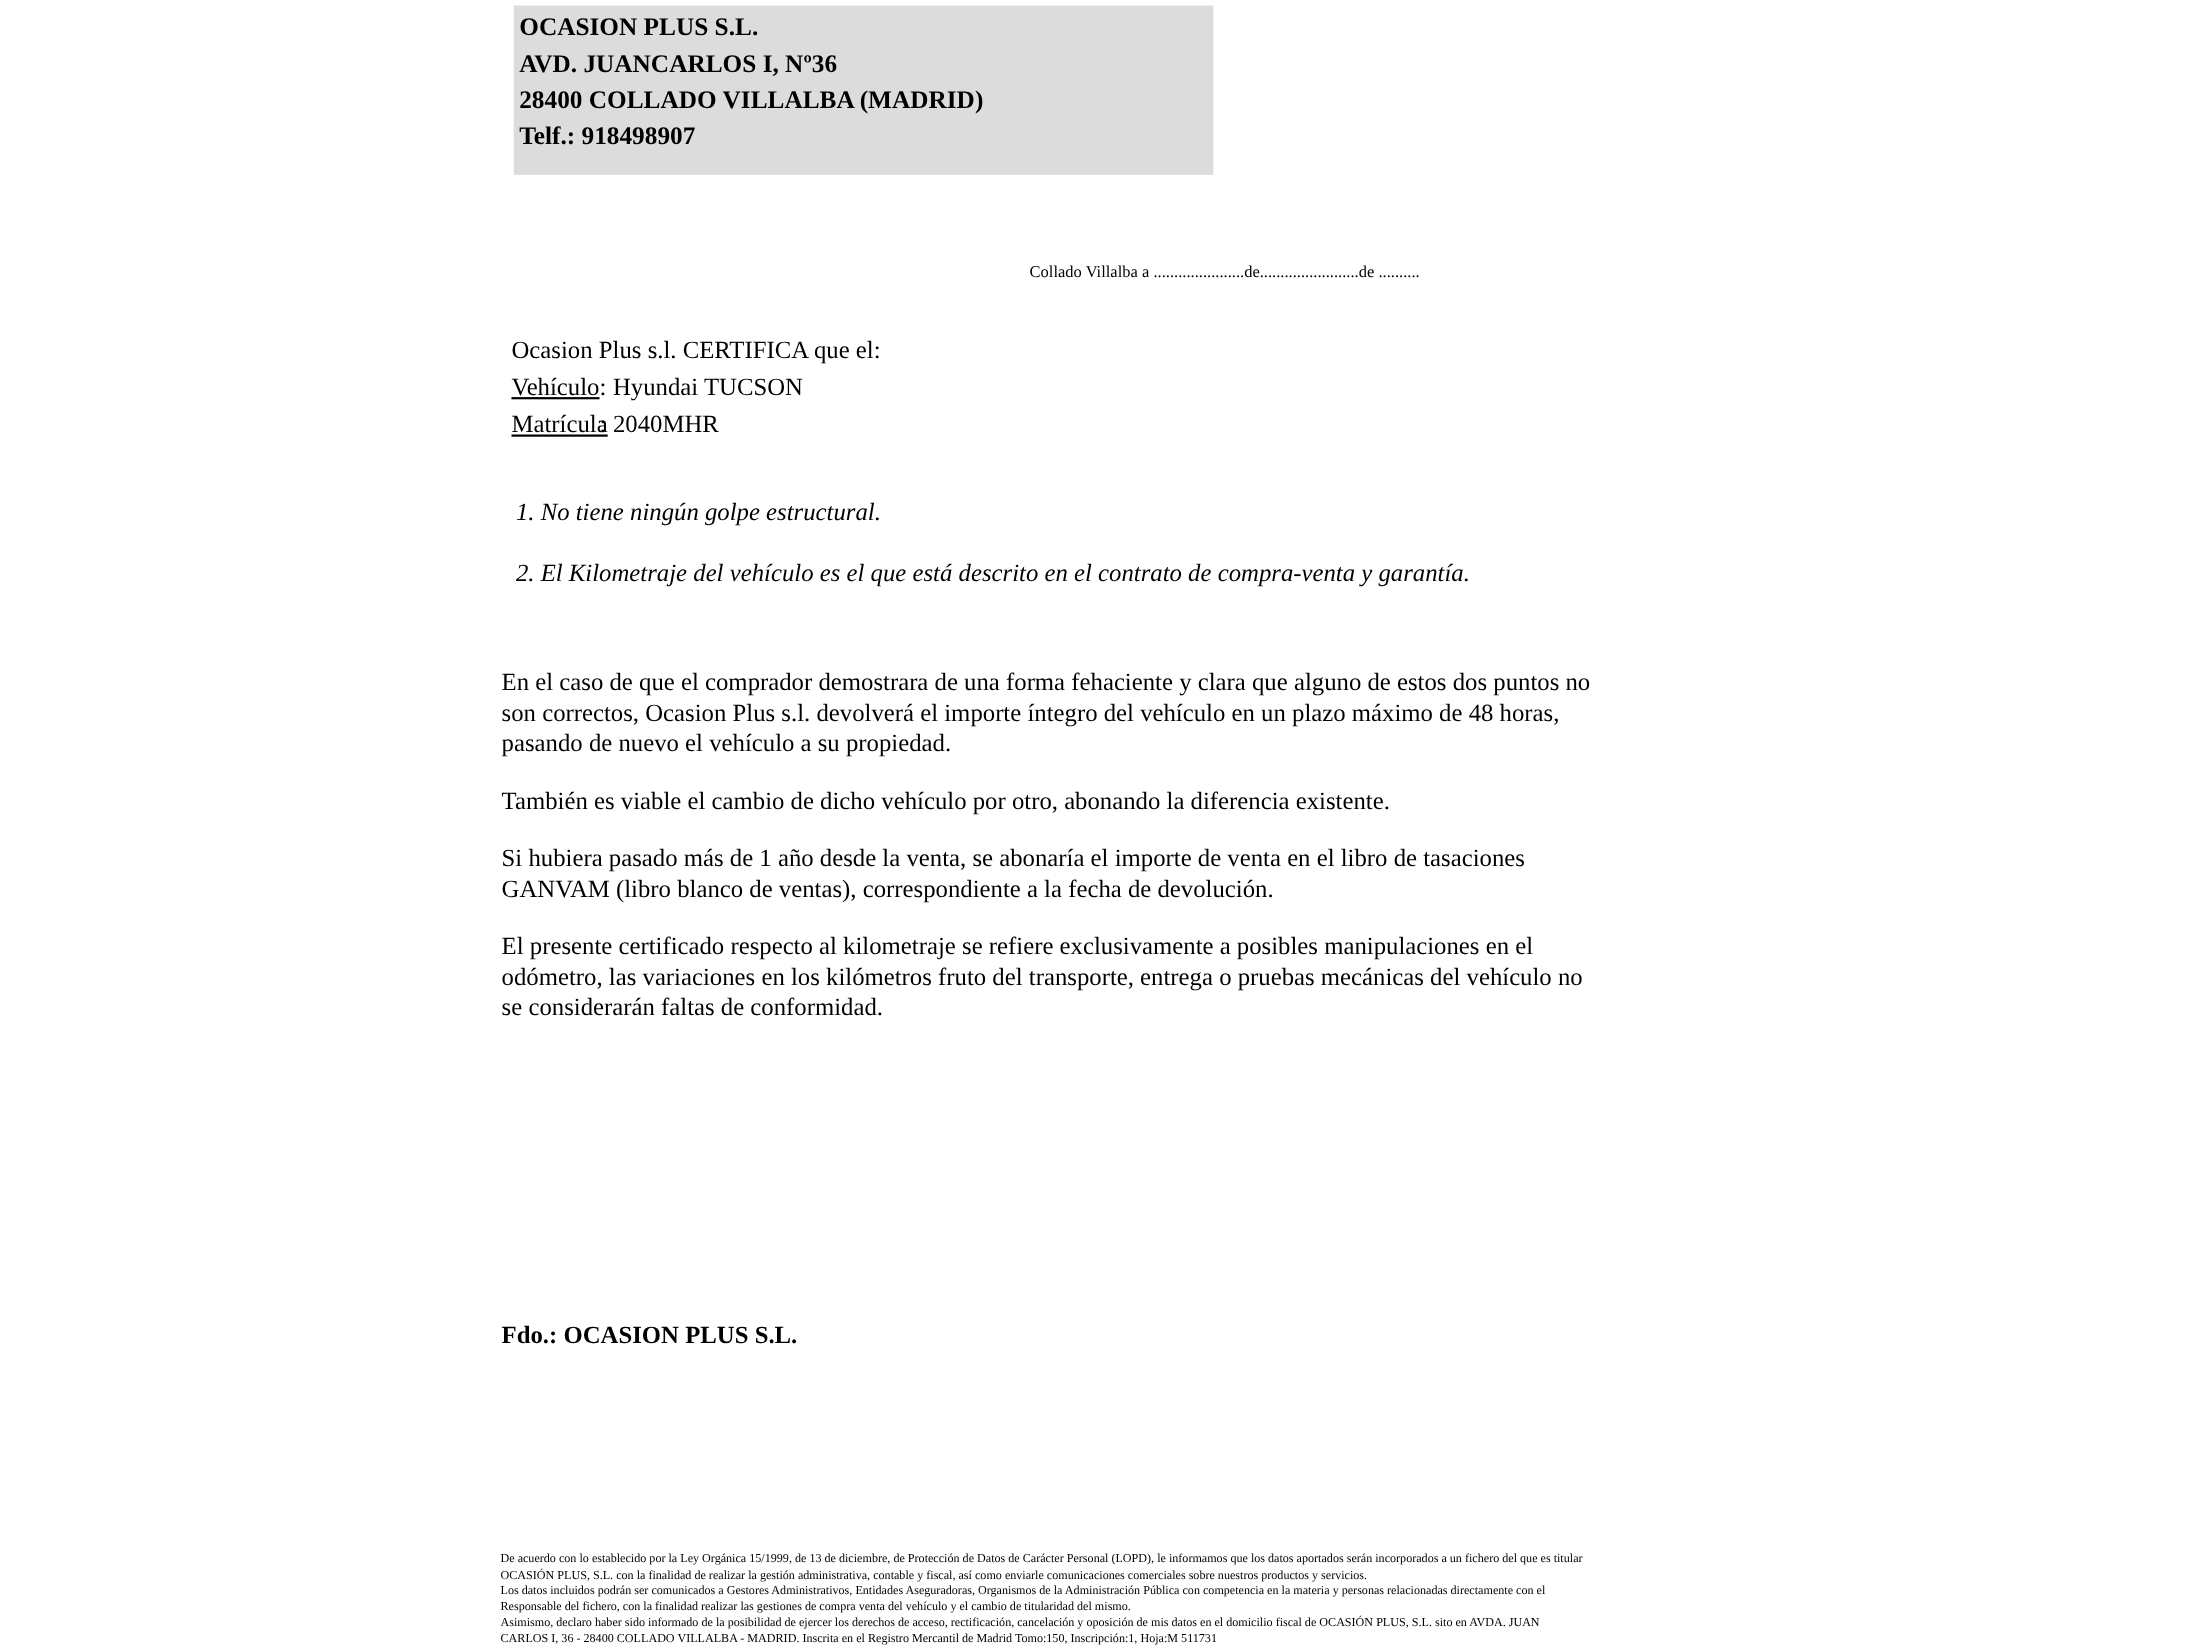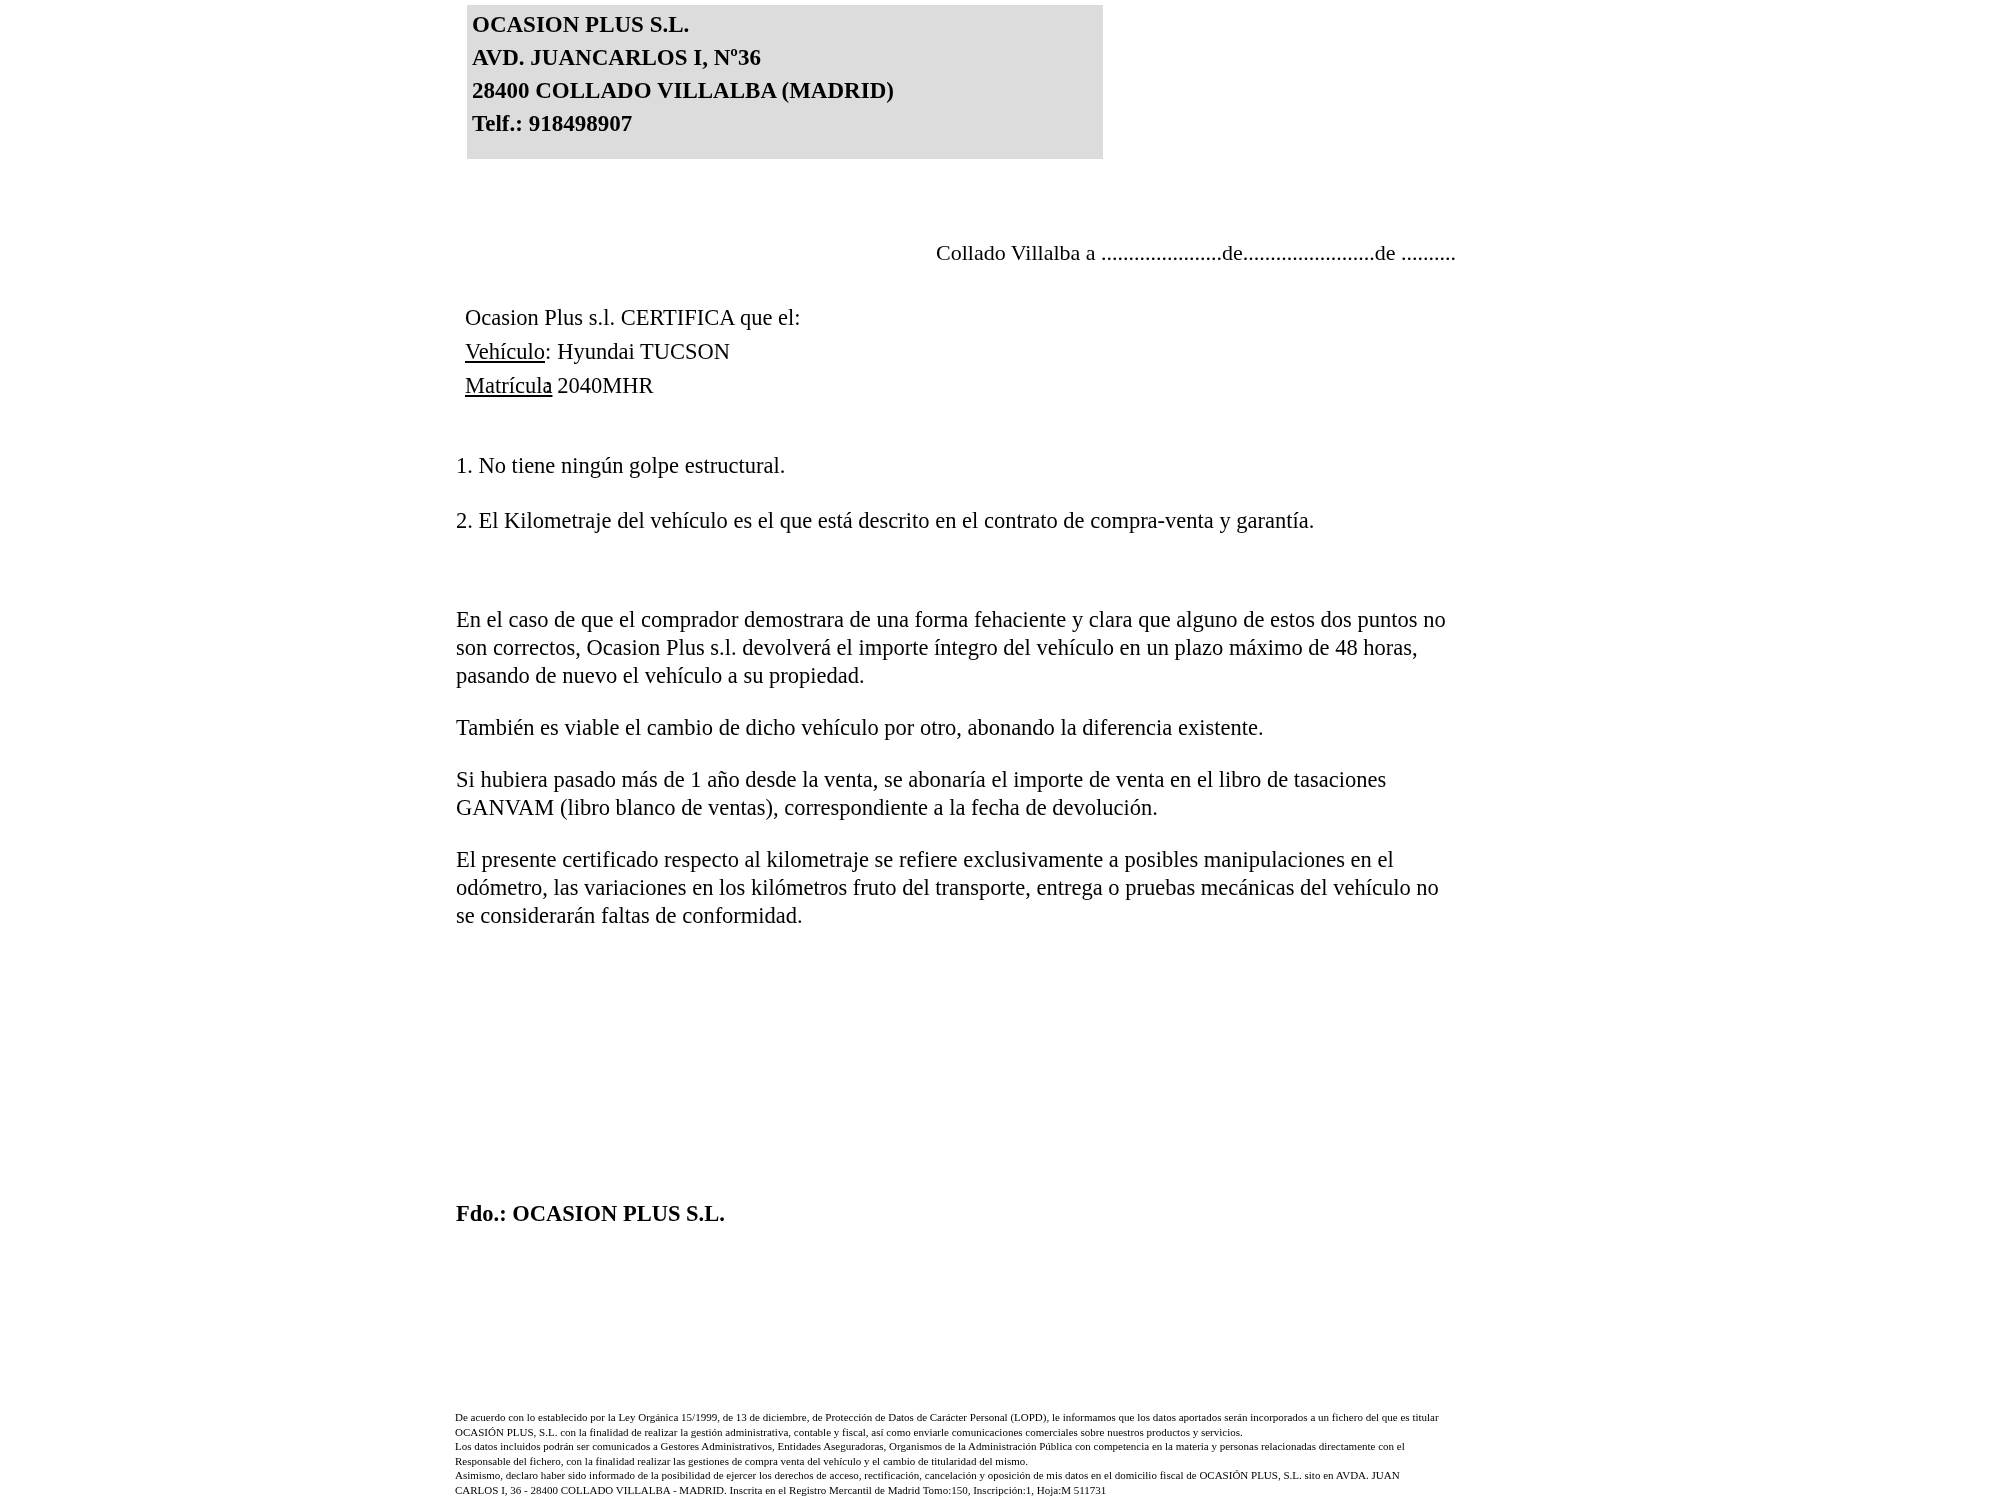--- a/index.html
+++ b/index.html
@@ -28,21 +28,21 @@
   .header-box .hline {
     font-weight: bold;
     font-size: 23px;
     line-height: 33px;
     white-space: nowrap;
   }
   .date-line {
     position: absolute;
     left: 936px;
     top: 240px;
-    font-size: 22px;
+    font-size: 15px;
     white-space: nowrap;
   }
   .cert-block {
     position: absolute;
     left: 465px;
     top: 301px;
     font-size: 22.5px;
     line-height: 34px;
   }
   .field-row {
@@ -59,21 +59,22 @@
   }
   .points {
     position: absolute;
     left: 456px;
     top: 452px;
     width: 1120px;
     font-size: 22.5px;
     line-height: 28px;
   }
   .points .point {
-    margin: 0 0 27px 0;
+    margin: 0 0 27px 13px;
+    font-style: italic;
   }
   .body-paras {
     position: absolute;
     left: 456px;
     top: 606px;
     width: 1120px;
     font-size: 22.5px;
     line-height: 28px;
   }
   .body-paras p {

